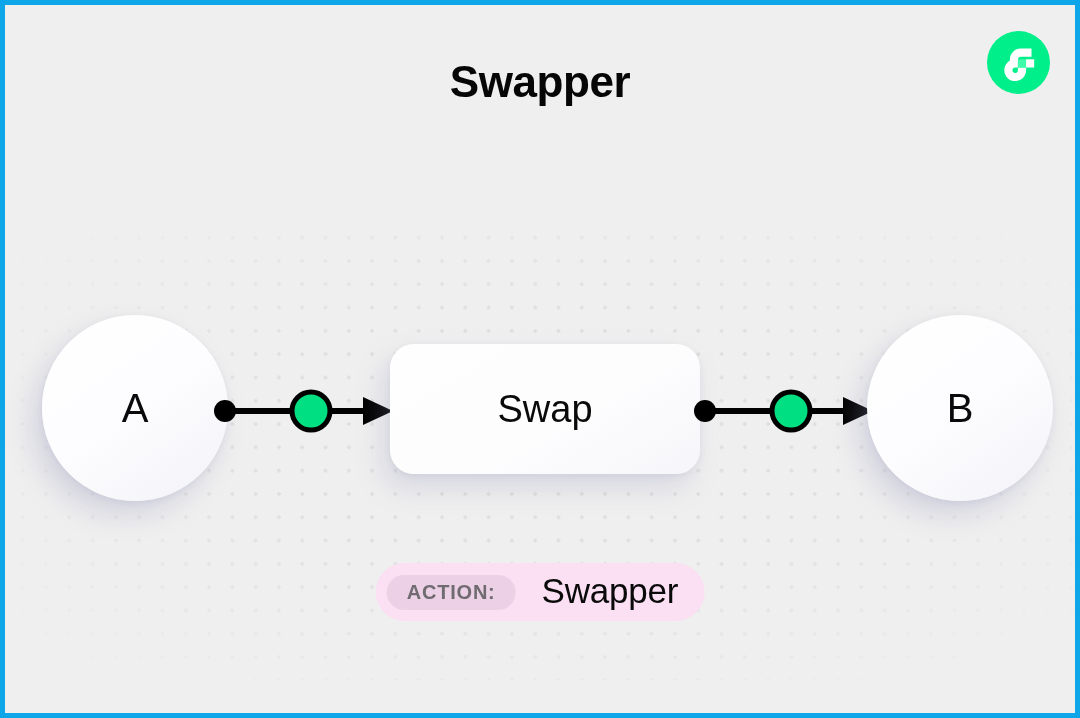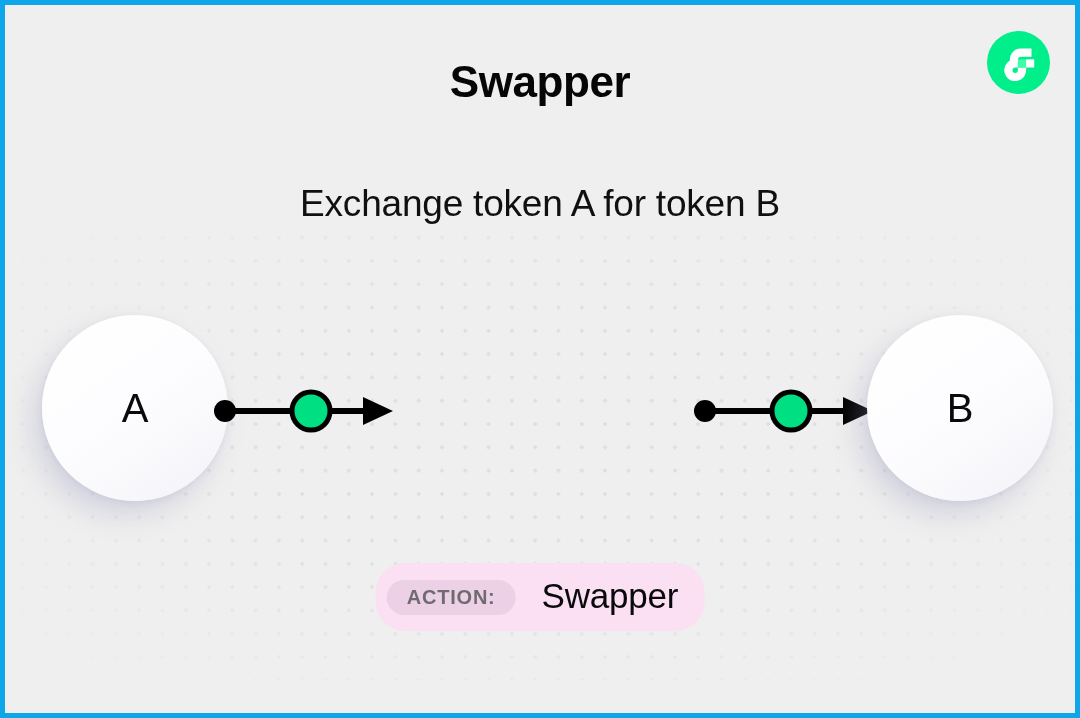--- a/index.html
+++ b/index.html
@@ -127,21 +127,21 @@
   .connector { position: absolute; top: 378px; height: 56px; }
   #connector-left  { left: 206px; width: 182px; }
   #connector-right { left: 686px; width: 182px; }
 
   
   #action-badge {
     position: absolute;
     left: 50%;
     transform: translateX(-50%);
     top: 558px;
-    height: 68px;
+    height: 58px;
     padding: 0 26px 0 11px;
     border-radius: 29px;
     background: #fbe0f3;
     display: flex;
     align-items: center;
     gap: 26px;
   }
   #action-key {
     background: #ecd0e6;
     border-radius: 19px;
@@ -162,21 +162,20 @@
   }
 </style>
 </head>
 <body>
 
 <div id="card">
 
   <div id="dot-grid"></div>
 
   <div id="page-title">Swapper</div>
-  <div id="page-subtitle">Exchange token A for token B</div>
 
   <div id="brand-logo">
     <svg width="63" height="63" viewBox="0 0 63 63" xmlns="http://www.w3.org/2000/svg">
       <circle cx="31.5" cy="31.5" r="31.5" fill="#00ef8b"></circle>
       <path d="M44.5 17.5 H33.8 a10.9 10.9 0 0 0-10.9 10.9 v3.1 h8.2 v-3.1 a2.7 2.7 0 0 1 2.7-2.7 h10.7 z" fill="#ffffff"></path>
       <rect x="39.0" y="28.3" width="8.2" height="8.2" fill="#ffffff"></rect>
       <path d="M28.2 28.3 a10.9 10.9 0 1 0 10.9 10.9 v-2.7 h-8.2 v2.7 a2.7 2.7 0 1 1-2.7-2.7 h2.7 v-8.2 z" fill="#ffffff"></path>
       <rect x="30.9" y="28.3" width="8.2" height="8.2" fill="#3ffcab"></rect>
     </svg>
   </div>
@@ -200,20 +199,23 @@
           </linearGradient>
         </defs>
         <line x1="12" y1="28" x2="170" y2="28" stroke="#000000" stroke-width="6"></line>
         <line x1="12" y1="28" x2="128" y2="28" stroke="url(#lineGradL)" stroke-width="3.2"></line>
         <polygon points="152,14 182,28 152,42" fill="#000000"></polygon>
         <circle cx="14" cy="28" r="11" fill="#000000"></circle>
         <circle cx="100" cy="28" r="19" fill="#00e083" stroke="#000000" stroke-width="5"></circle>
       </svg>
     </div>
 
+    <div id="swap-box">
+      <span>Swap</span>
+    </div>
 
     <div class="connector" id="connector-right">
       <svg width="182" height="56" viewBox="0 0 182 56" xmlns="http://www.w3.org/2000/svg">
         <defs>
           <linearGradient id="lineGradR" x1="0" y1="0" x2="1" y2="0">
             <stop offset="0%" stop-color="#000000"></stop>
             <stop offset="28%" stop-color="#000000"></stop>
             <stop offset="40%" stop-color="#00c878"></stop>
             <stop offset="60%" stop-color="#00c878"></stop>
             <stop offset="72%" stop-color="#000000"></stop>

